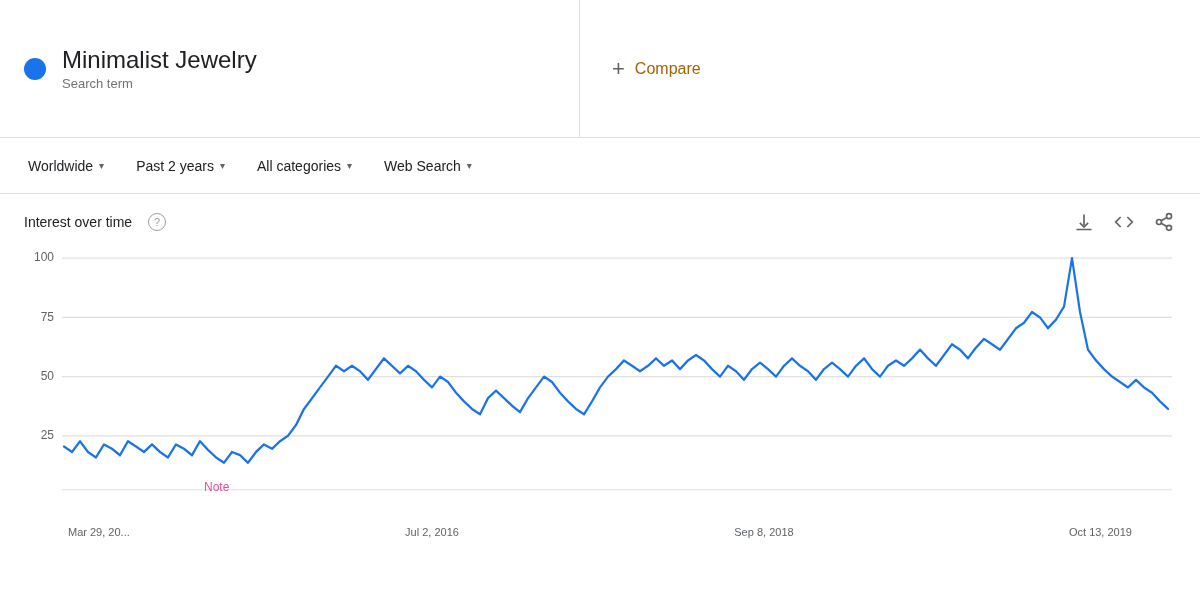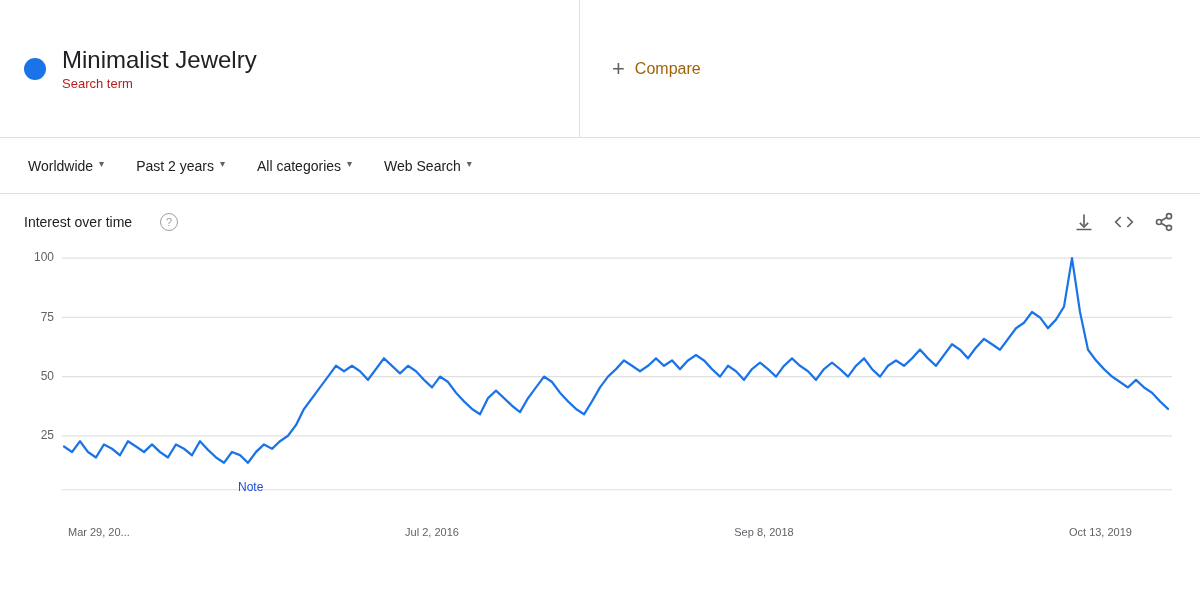--- a/index.html
+++ b/index.html
@@ -29,21 +29,21 @@
     }
     .term-info {}
     .term-name {
       font-size: 24px;
       font-weight: 400;
       color: #202124;
       line-height: 1.2;
     }
     .term-label {
       font-size: 13px;
-      color: #b91c1c;
+      color: #737373;
       margin-top: 2px;
     }
     .compare-section {
       display: flex;
       align-items: center;
       padding: 20px 32px;
       flex: 1;
     }
     .compare-btn {
       display: flex;
@@ -68,21 +68,21 @@
     .filters-bar {
       display: flex;
       align-items: center;
       padding: 0 16px;
       height: 56px;
       border-bottom: 1px solid #e0e0e0;
       gap: 8px;
     }
     .filter-btn {
       display: flex;
-      align-items: flex-start;
+      align-items: center;
       gap: 6px;
       padding: 6px 12px;
       border: none;
       background: none;
       cursor: pointer;
       font-size: 14px;
       color: #202124;
       border-radius: 4px;
     }
     .chevron-icon {
@@ -96,21 +96,21 @@
     }
     .chart-header {
       display: flex;
       align-items: center;
       justify-content: space-between;
       margin-bottom: 8px;
     }
     .chart-title-area {
       display: flex;
       align-items: center;
-      gap: 28px;
+      gap: 16px;
     }
     .chart-title {
       font-size: 14px;
       color: #202124;
     }
     .help-icon {
       width: 18px;
       height: 18px;
       border-radius: 50%;
       border: 1.5px solid #9aa0a6;
@@ -143,23 +143,23 @@
       height: 280px;
       margin-top: 4px;
     }
     .chart-svg {
       width: 100%;
       height: 100%;
     }
     .note-label {
       position: absolute;
       bottom: 28px;
-      left: 214px;
+      left: 180px;
       font-size: 12px;
-      color: #1d4ed8;
+      color: #ec4899;
     }
     .x-labels {
       display: flex;
       justify-content: space-between;
       padding: 4px 44px 0 44px;
       font-size: 11px;
       color: #5f6368;
       align-items: flex-end;
     }
   </style>

